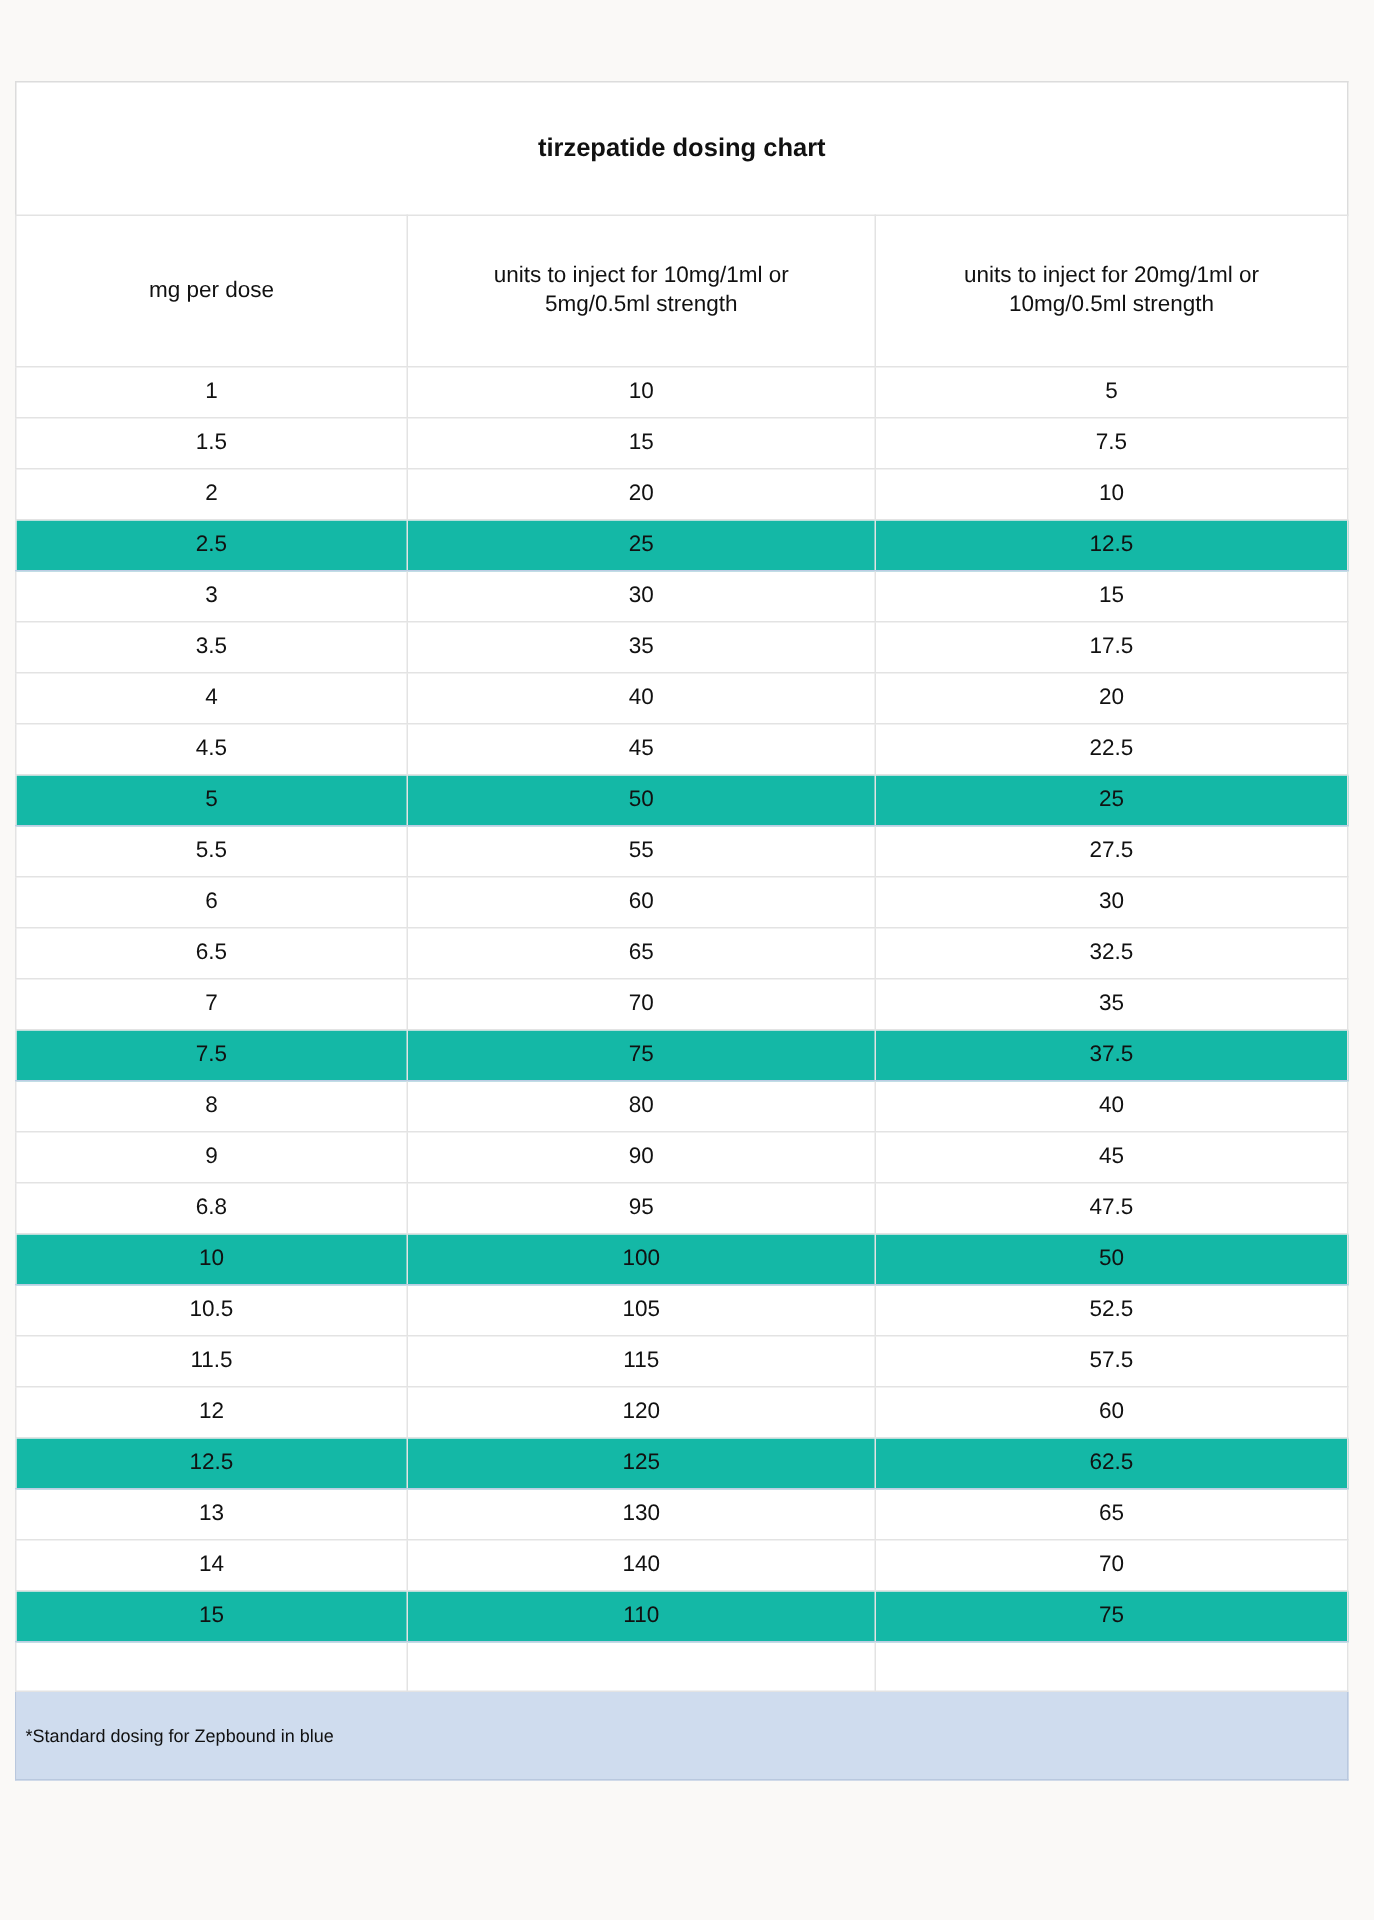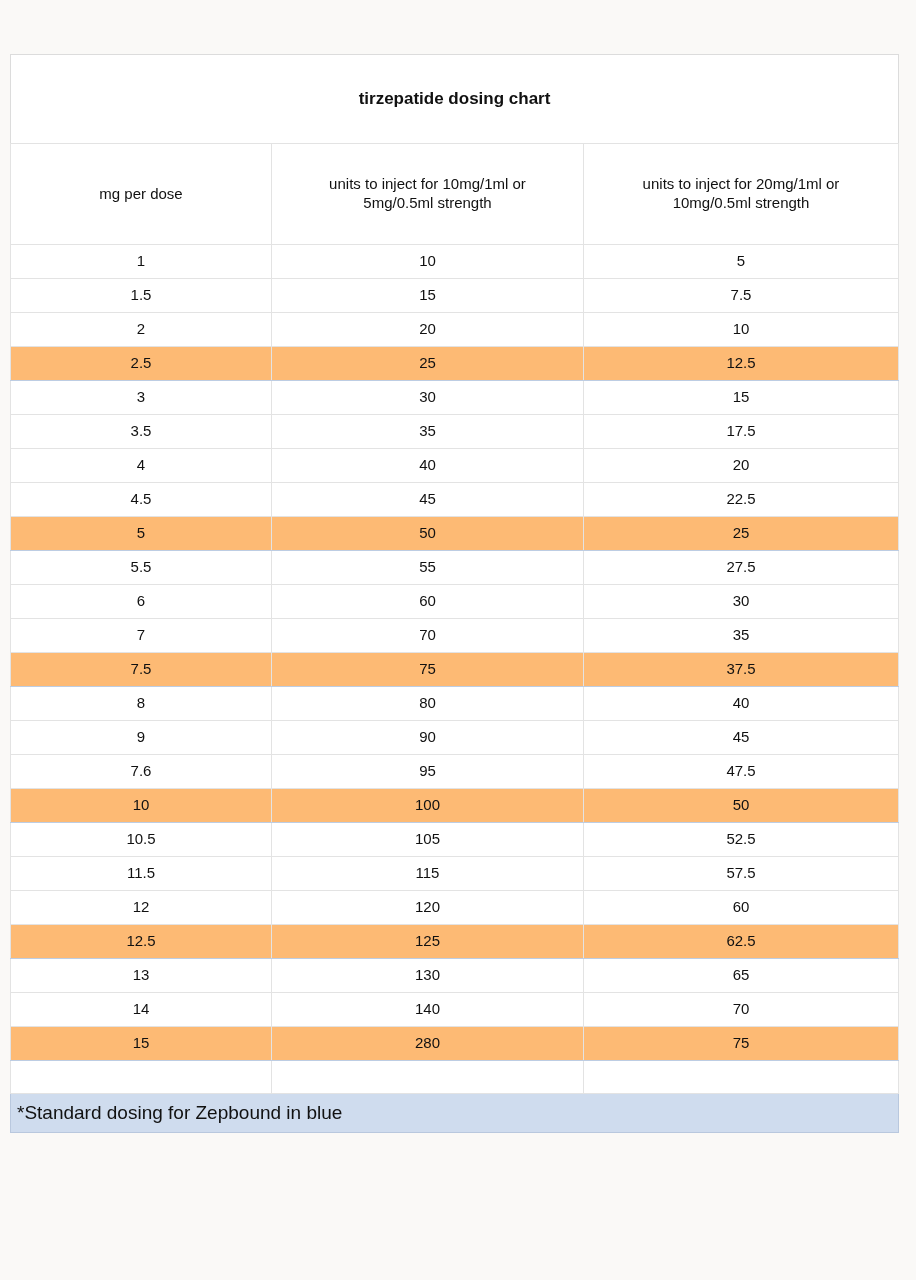--- a/index.html
+++ b/index.html
@@ -64,38 +64,38 @@
     padding: 0 12px;
   }
 
   
   tr.data-row td {
     height: 33px;
     font-size: 15px;
   }
 
   tr.data-row.hl td {
-    background: #fdba74;
+    background: #14b8a6;
     border-top-color: #bdcde3;
     border-bottom-color: #bdcde3;
   }
 
   tr.spacer-row td {
     height: 32px;
     background: #ffffff;
   }
 
   
   tr.note-row td {
     height: 38px;
     background: #cfdcee;
     border: 1px solid #b9c8de;
     text-align: left;
-    padding: 0 6px;
-    font-size: 19px;
+    padding: 10px 6px;
+    font-size: 12px;
     color: #111111;
   }
 </style>
 </head>
 <body>
 
 <div id="sheet">
   <table class="dosing">
     <colgroup>
       <col class="c1">
@@ -169,41 +169,46 @@
           <td>5.5</td>
           <td>55</td>
           <td>27.5</td>
         </tr>
         <tr class="data-row">
           <td>6</td>
           <td>60</td>
           <td>30</td>
         </tr>
         <tr class="data-row">
+          <td>6.5</td>
+          <td>65</td>
+          <td>32.5</td>
+        </tr>
+        <tr class="data-row">
           <td>7</td>
           <td>70</td>
           <td>35</td>
         </tr>
         <tr class="data-row hl">
           <td>7.5</td>
           <td>75</td>
           <td>37.5</td>
         </tr>
         <tr class="data-row">
           <td>8</td>
           <td>80</td>
           <td>40</td>
         </tr>
         <tr class="data-row">
           <td>9</td>
           <td>90</td>
           <td>45</td>
         </tr>
         <tr class="data-row">
-          <td>7.6</td>
+          <td>6.8</td>
           <td>95</td>
           <td>47.5</td>
         </tr>
         <tr class="data-row hl">
           <td>10</td>
           <td>100</td>
           <td>50</td>
         </tr>
         <tr class="data-row">
           <td>10.5</td>
@@ -230,21 +235,21 @@
           <td>130</td>
           <td>65</td>
         </tr>
         <tr class="data-row">
           <td>14</td>
           <td>140</td>
           <td>70</td>
         </tr>
         <tr class="data-row hl">
           <td>15</td>
-          <td>280</td>
+          <td>110</td>
           <td>75</td>
         </tr>
         <tr class="spacer-row">
         <td></td>
         <td></td>
         <td></td>
       </tr>
       <tr class="note-row">
         <td colspan="3">*Standard dosing for Zepbound in blue</td>
       </tr>

